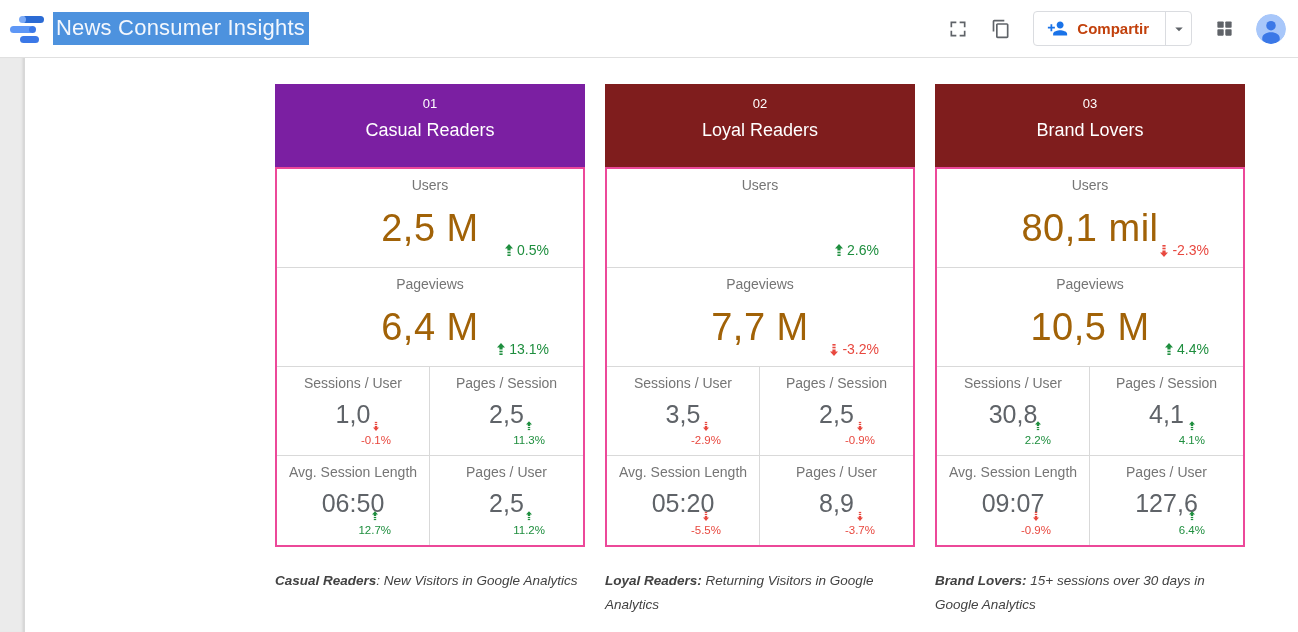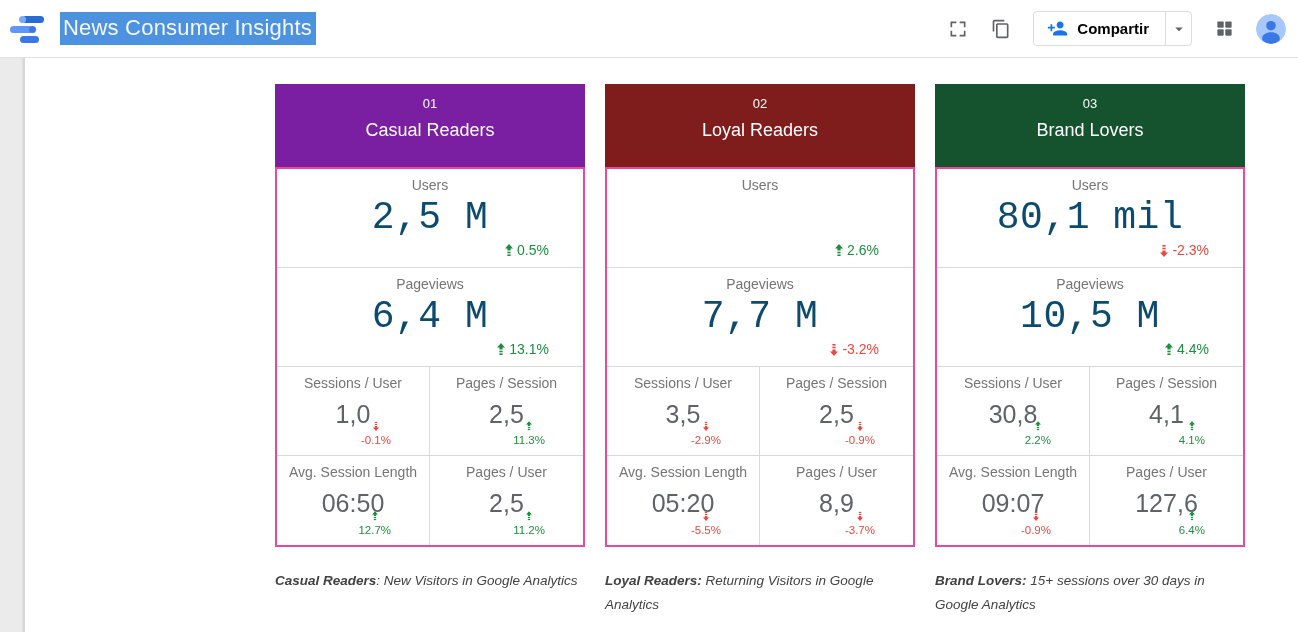--- a/index.html
+++ b/index.html
@@ -1,59 +1,59 @@
 <!DOCTYPE html>
 <html><head>
 <meta charset="utf-8">
 <style>
   * { margin:0; padding:0; box-sizing:border-box; }
   html,body { width:1298px; height:632px; overflow:hidden; background:#fff;
               font-family:"Liberation Sans", sans-serif; }
 
   
   .appbar { position:absolute; top:0; left:0; width:1298px; height:58px; background:#fff;
-            border-bottom:1px solid #e0e0e0; display:flex; align-items:center; z-index:5;gap:7px; }
+            border-bottom:1px solid #e0e0e0; display:flex; align-items:center; z-index:5; }
   .logo { width:34px; height:30px; margin-left:10px; position:relative; flex:0 0 auto; }
   .logo .bar { position:absolute; height:7px; border-radius:4px; }
   .logo .b1 { top:2px;  left:12px; width:22px; background:#2b6bd4; }
   .logo .b1d{ top:2px;  left:9px;  width:7px;  height:7px; border-radius:50%; background:#7baaf7; position:absolute; }
   .logo .b2 { top:12px; left:0;    width:23px; background:#5e97f6; }
   .logo .b2d{ top:12px; left:19px; width:7px;  height:7px; border-radius:50%; background:#3b78e7; position:absolute; }
   .logo .b3 { top:22px; left:10px; width:19px; background:#3b78e7; }
   .page-title { margin-left:9px; font-size:22px; letter-spacing:.2px;
                 background:#4d92de; color:#f3f7fd; padding:3px 4px 4px 3px; }
   .appbar-right { margin-left:auto; display:flex; align-items:center; gap:21px; padding-right:12px; }
   .iconbtn { width:22px; height:22px; display:flex; align-items:center; justify-content:center; cursor:pointer; }
   .iconbtn svg { fill:#5f6368; }
   .share-group { display:flex; align-items:stretch; height:35px; border:1px solid #dadce0;
                  border-radius:4px; background:#fff; overflow:hidden; }
   .share-main { display:flex; align-items:center; gap:9px; padding:0 16px 0 13px; cursor:pointer; }
   .share-main svg { fill:#1a73e8; }
-  .share-label { color:#000000; font-size:15px; font-weight:bold; }
+  .share-label { color:#c2410c; font-size:15px; font-weight:bold; }
   .share-caret { display:flex; align-items:center; justify-content:center; width:26px;
                  border-left:1px solid #dadce0; cursor:pointer; }
   .share-caret svg { fill:#5f6368; }
   .avatar { width:30px; height:30px; border-radius:50%; overflow:hidden; cursor:pointer; flex:0 0 auto; }
 
   
   .main { position:absolute; top:58px; left:0; width:1298px; height:574px; background:#fff; }
   .side-strip { position:absolute; left:0; top:0; width:25px; height:574px; background:#ebebeb;
                 border-right:1px solid #d8d8d8; box-shadow:inset -3px 0 3px -2px rgba(0,0,0,.12); }
 
   
   .card { position:absolute; top:26px; width:310px; }
   .card-header { height:83px; text-align:center; color:#fff; }
   .card-number { padding-top:12px; font-size:13px; }
   .card-title  { padding-top:9px; font-size:18px; }
   .card-body { border:2px solid #ec4899; background:#fff; }
   .cell { position:relative; text-align:center; }
   .cell-label { font-size:14px; color:#757575; padding-top:8px; }
   .cell.big { height:98px; }
   .cell.big + .cell.big, .mrow + .mrow, .cell.big + .mrow { border-top:1px solid #d9d9d9; }
-  .cell.big .cell-value { font-size:38px; color:#0c4a6e; margin-top:3px; letter-spacing:.5px;font-family:Liberation Mono, monospace; }
+  .cell.big .cell-value { font-size:38px; color:#a16207; margin-top:14px; letter-spacing:.5px; }
   .cell.big:nth-child(2) { height:99px; }
   .mrow { display:flex; }
   .mrow .cell { width:50%; height:88px; }
   .mrow:last-child .cell { height:89px; }
   .mrow .cell:first-child { border-right:1px solid #d9d9d9; }
   .mrow .cell-value { font-size:25px; color:#5f6368; margin-top:9px; }
   .delta { position:absolute; display:flex; align-items:center; gap:4px; font-size:14px; }
   .cell.big .delta { right:34px; bottom:9px; }
   .mrow .delta { right:38px; bottom:9px; font-size:11.5px; gap:3px;flex-direction:column; }
   .delta svg { fill:currentColor; }
@@ -317,21 +317,21 @@
               </span>
             <span>-3.7%</span>
           </div>
         </div>
       </div>
     </div>
     <p class="footnote"><strong>Loyal Readers:</strong><span> Returning Visitors in Google Analytics</span></p>
   </div>
 
   <div class="card card-3">
-    <div class="card-header" style="background: #14532d;">
+    <div class="card-header" style="background: #7f1d1d;">
       <div class="card-number">03</div>
       <div class="card-title">Brand Lovers</div>
     </div>
     <div class="card-body">
       <div class="cell big">
         <div class="cell-label">Users</div>
         <div class="cell-value">80,1 mil</div>
         <div class="delta down">
           <span style="display:flex;">
               <svg width="8" height="13" viewBox="0 0 8 13">

